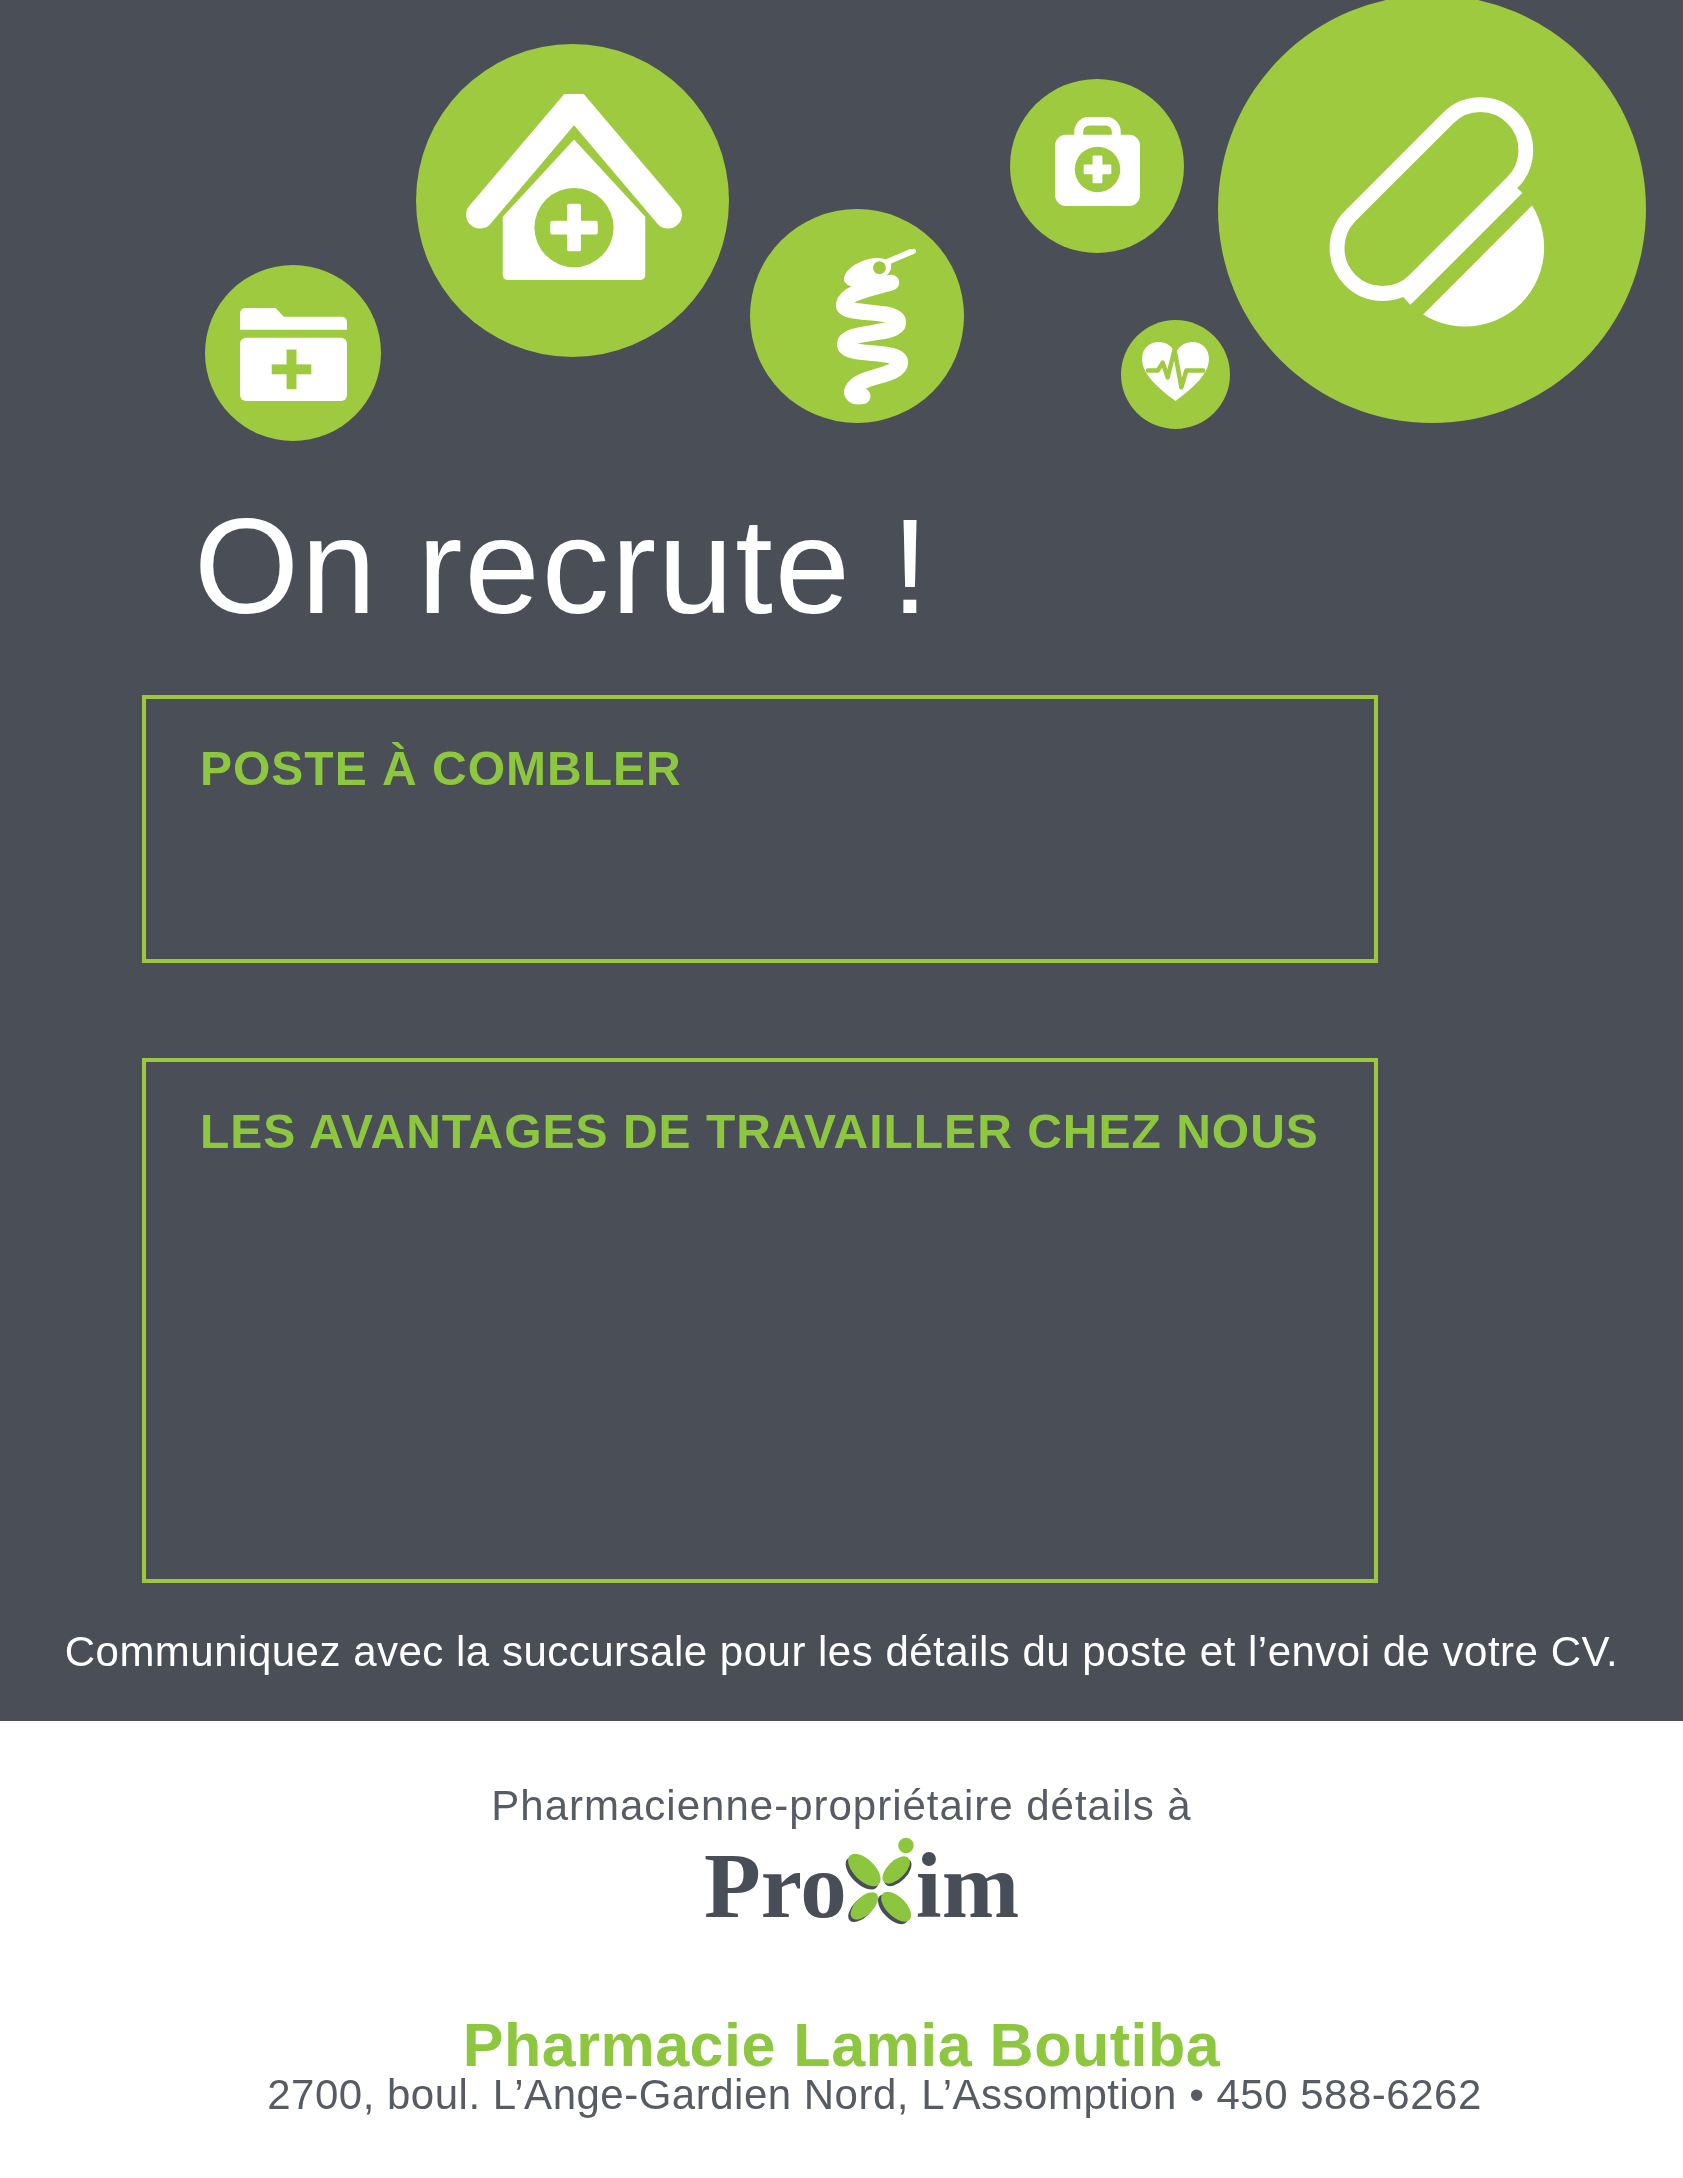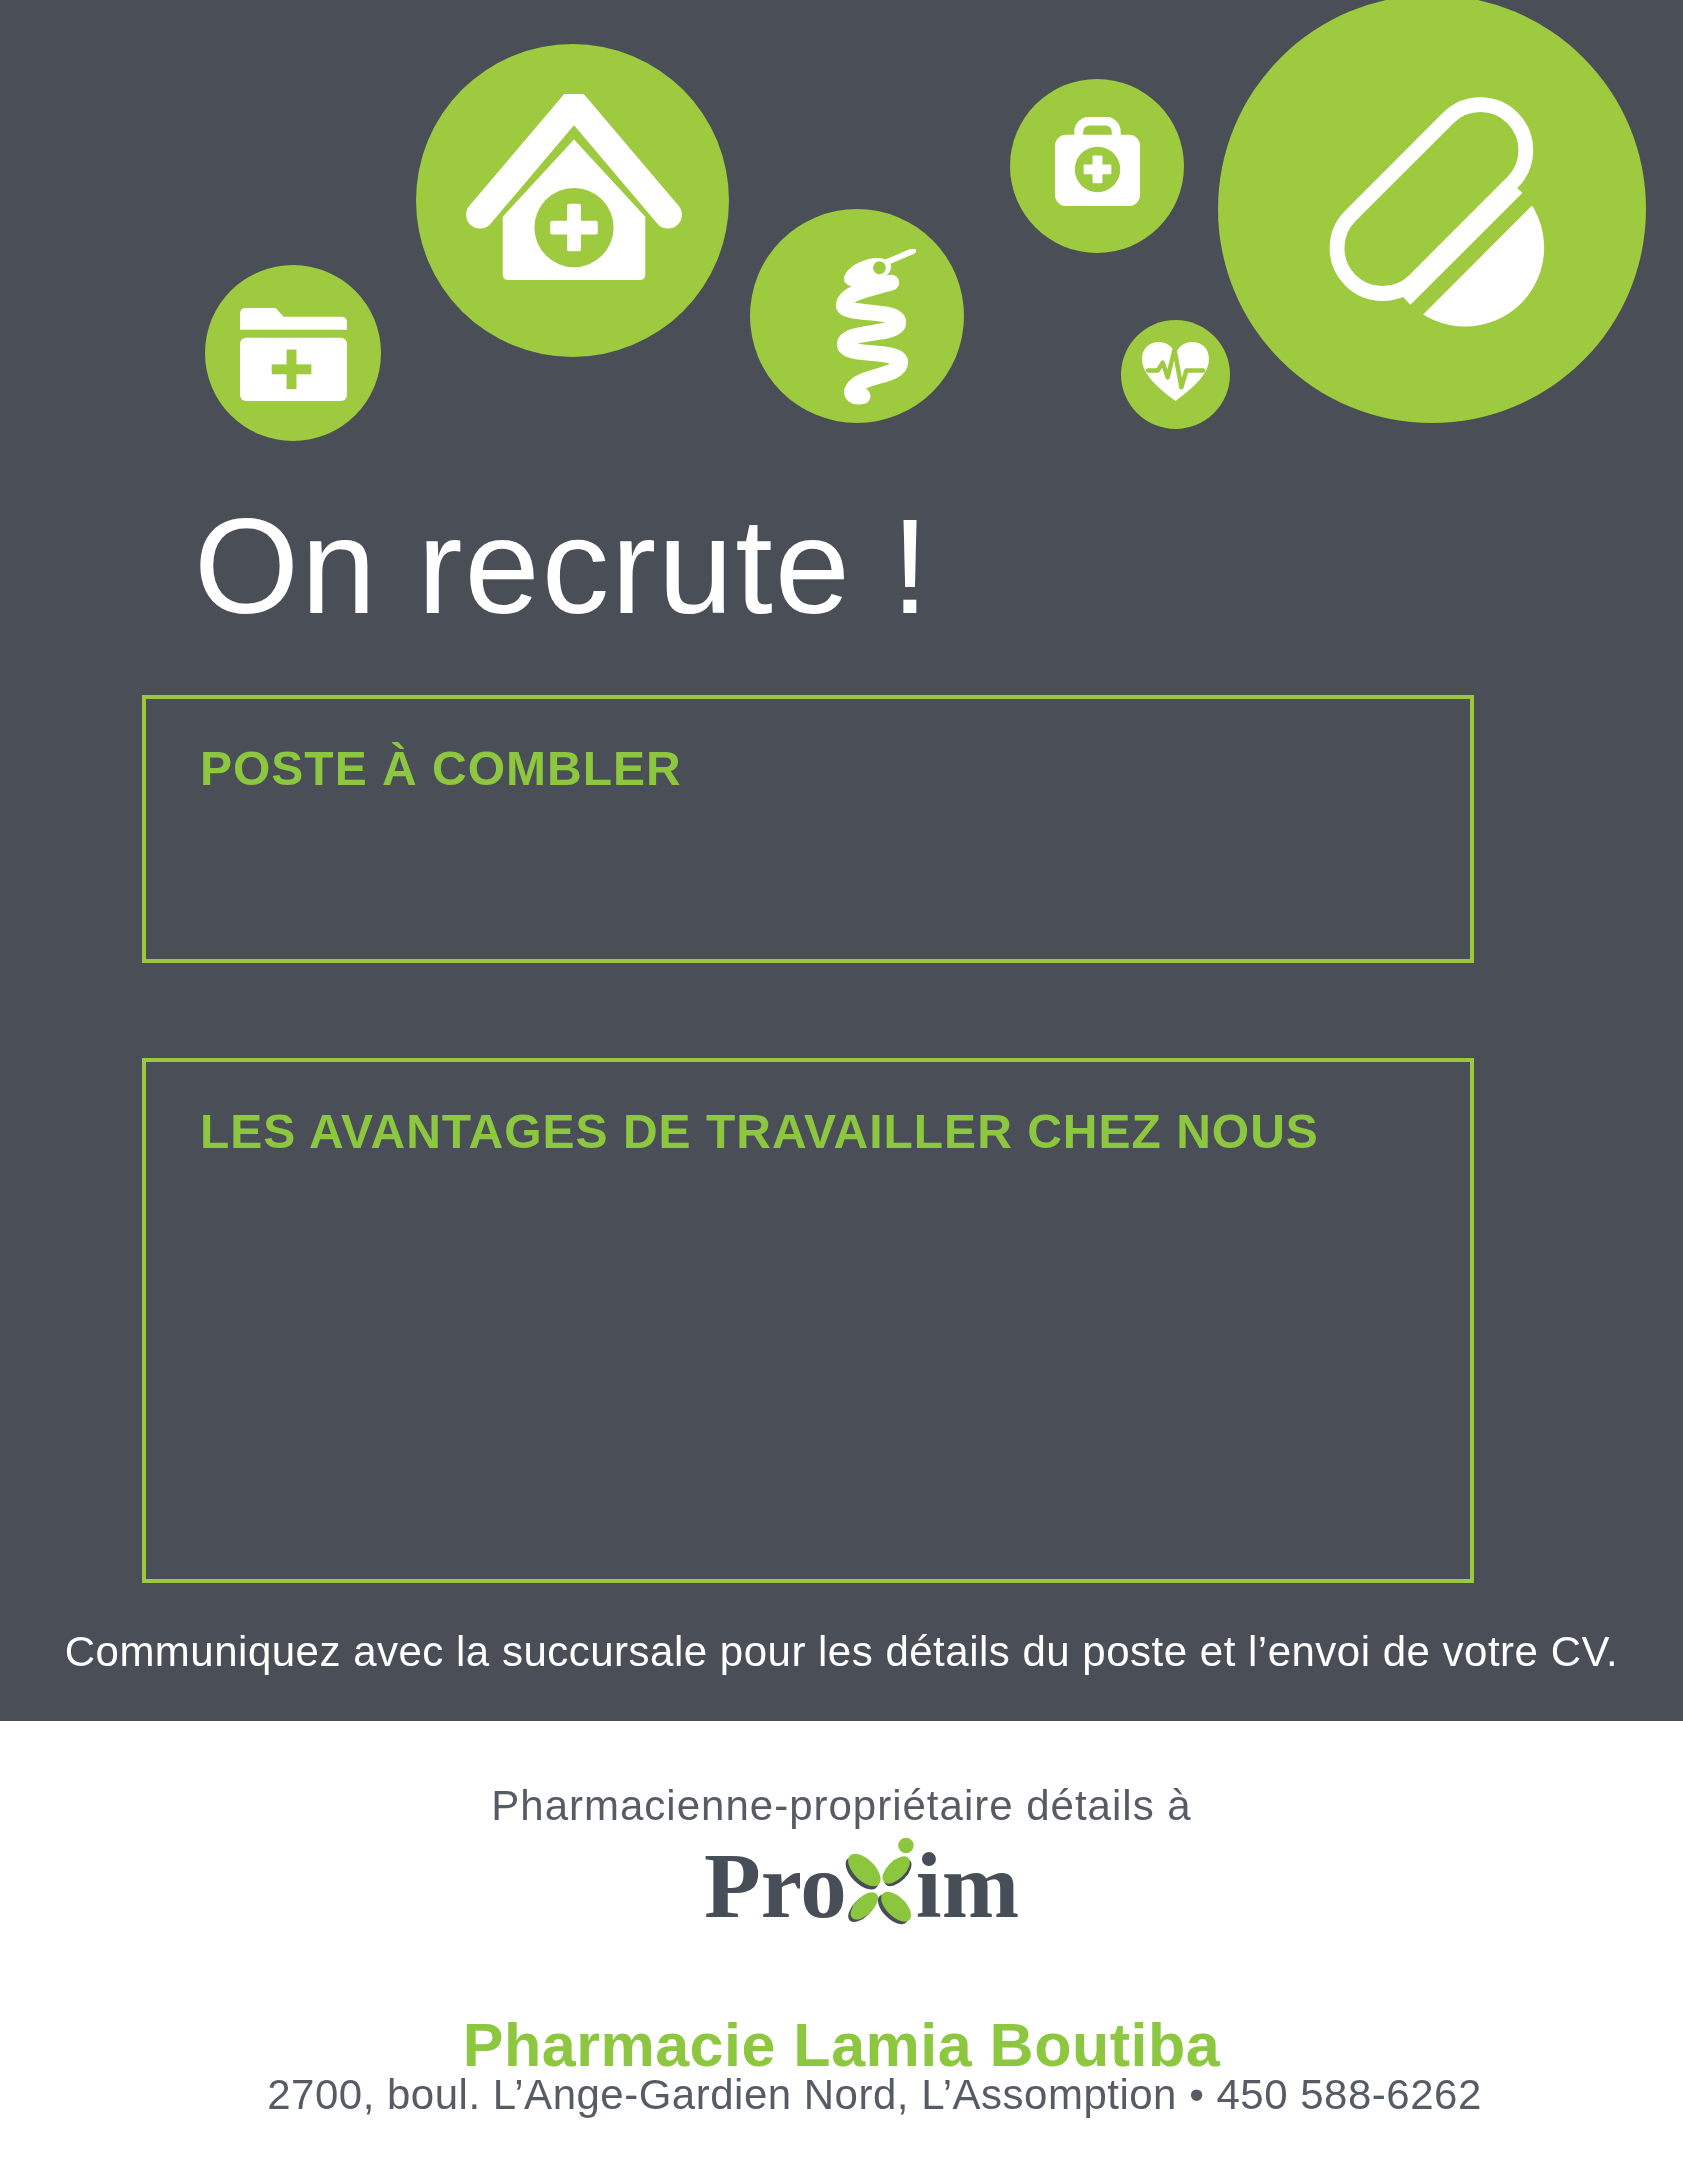--- a/index.html
+++ b/index.html
@@ -23,21 +23,21 @@
   .c-kit    {left:1010px;top:79px;width:174px;height:174px;}
   .c-heart  {left:1121px;top:320px;width:109px;height:109px;}
   .c-pill   {left:1218px;top:-5px;width:428px;height:428px;}
 
   .headline{
     position:absolute;left:154px;top:493px;
     color:#ffffff;font-size:135px;font-weight:300;letter-spacing:2px;
     line-height:1.1;white-space:nowrap;margin-left:40px;
   }
   .box{
-    position:absolute;left:142px;width:1332px;
+    position:absolute;left:142px;width:1236px;
     border:4px solid #9CC83D;box-sizing:border-box;
   }
   .box-1{top:695px;height:268px;}
   .box-2{top:1058px;height:525px;}
   .box-title{
     margin:42px 0 0 54px;
     color:#8DC63F;font-size:48px;font-weight:bold;letter-spacing:1px;
     white-space:nowrap;
   }
   .contact-note{

